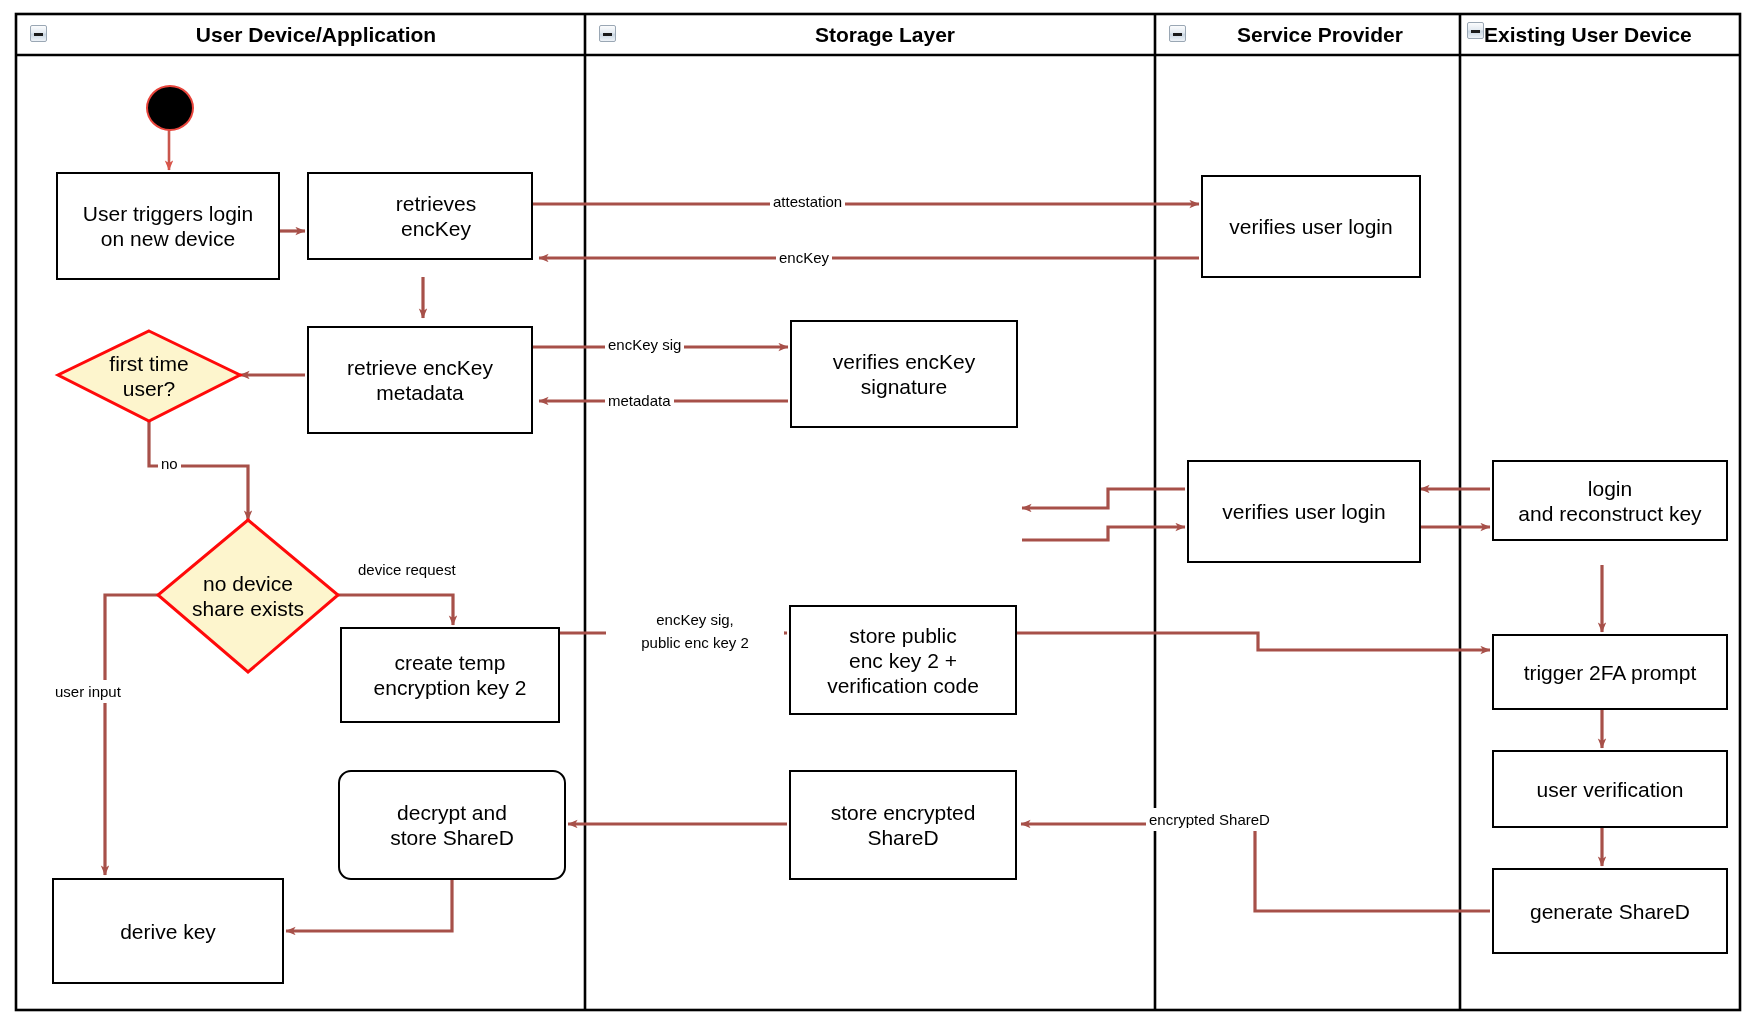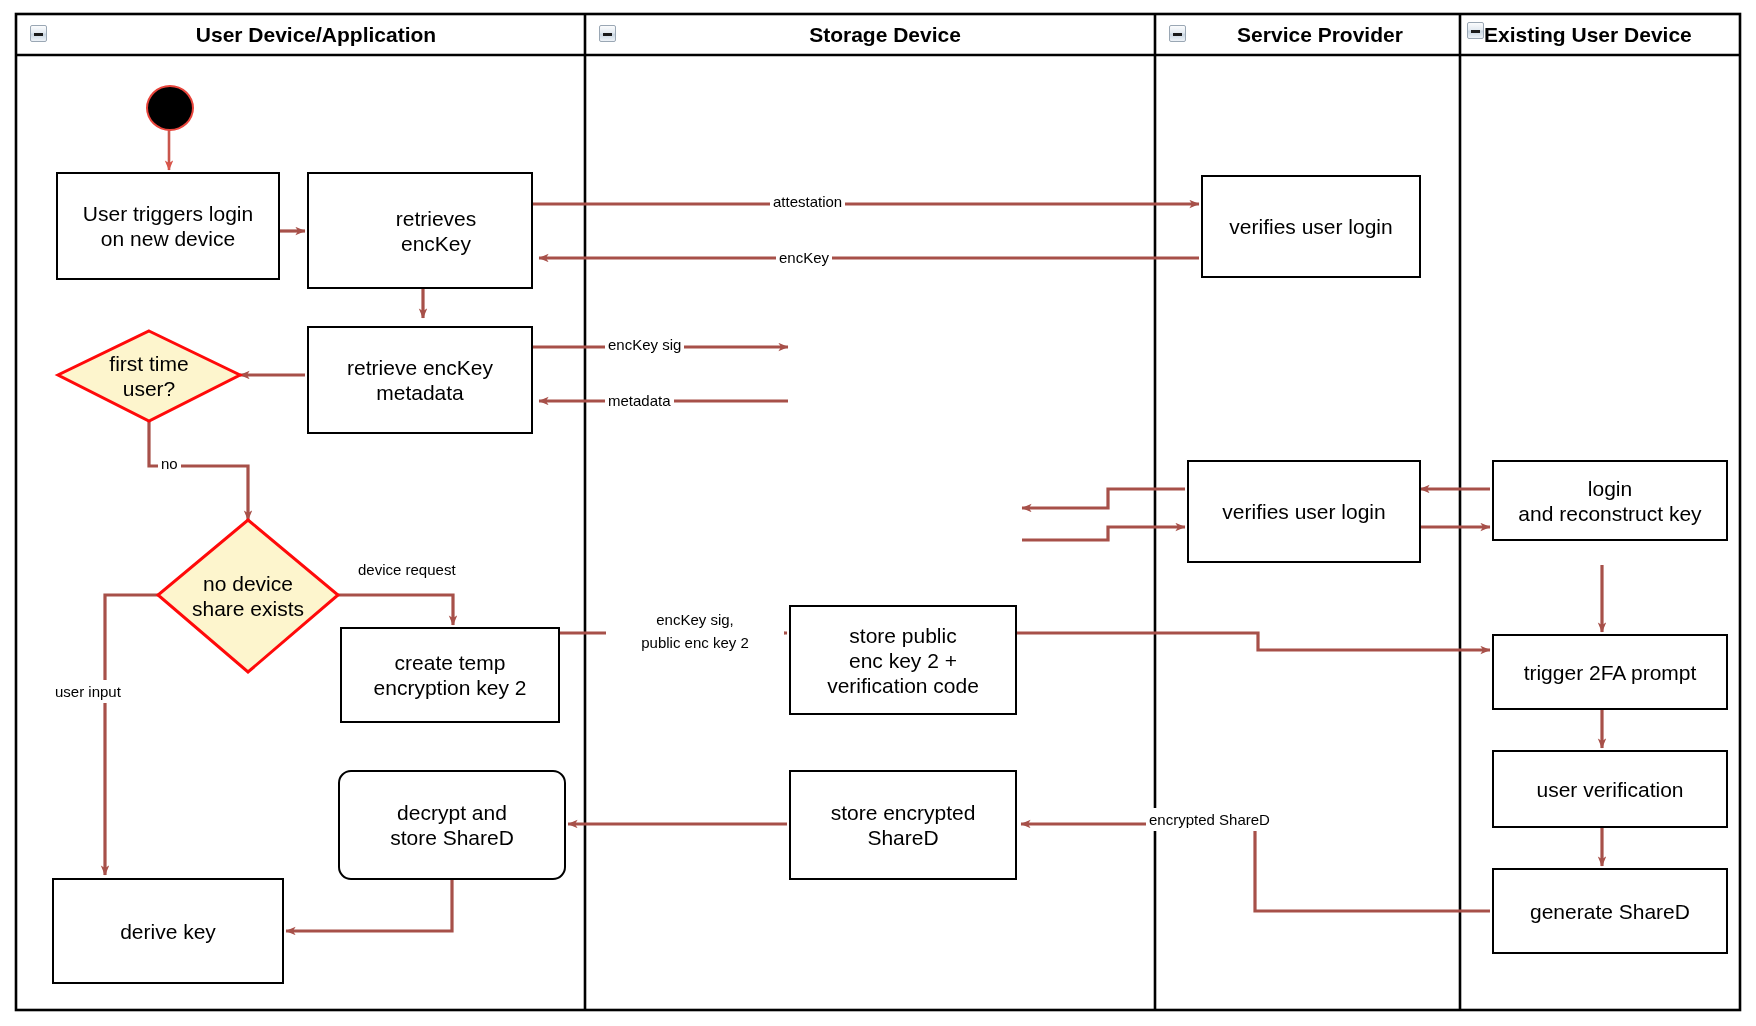--- a/index.html
+++ b/index.html
@@ -183,36 +183,36 @@
     <g>
       <polygon points="149,331 240,375 149,421 58,375" fill="#fdf5cd" stroke="#ff0a0a" stroke-width="3"></polygon>
       <polygon points="248,520 338,595 248,672 158,595" fill="#fdf5cd" stroke="#ff0a0a" stroke-width="3"></polygon>
     </g>
   </svg>
 
   <div class="collapse-icon" style="left:30px; top:25px;"></div>
   <div class="lane-header-text" style="left:66px; top:22px; width:500px;">User Device/Application</div>
 
   <div class="collapse-icon" style="left:599px; top:25px;"></div>
-  <div class="lane-header-text" style="left:635px; top:22px; width:500px;">Storage Device</div>
+  <div class="lane-header-text" style="left:635px; top:22px; width:500px;">Storage Layer</div>
 
   <div class="collapse-icon" style="left:1169px; top:25px;"></div>
   <div class="lane-header-text" style="left:1190px; top:22px; width:260px;">Service Provider</div>
 
   <div class="collapse-icon" style="left:1467px; top:22px;"></div>
   <div class="lane-header-text" style="left:1484px; top:22px; width:252px; text-align:left;">Existing User Device</div>
 
   <div class="start-node" style="left:146px; top:85px; width:48px; height:46px;"></div>
 
   <div class="node action" style="left:56px; top:172px; width:224px; height:108px;">
     <span class="node-label">User triggers login
 on new device</span>
   </div>
 
-  <div class="node action" style="left:307px; top:172px; width:226px; height:117px;padding-left:32px;">
+  <div class="node action" style="left:307px; top:172px; width:226px; height:88px;padding-left:32px;">
     <span class="node-label">retrieves
 encKey</span>
   </div>
 
   <div class="node action" style="left:307px; top:326px; width:226px; height:108px;">
     <span class="node-label">retrieve encKey
 metadata</span>
   </div>
 
   <div class="decision" style="left:58px; top:331px; width:182px; height:90px;">
@@ -232,20 +232,24 @@
 
   <div class="node action" style="left:338px; top:770px; width:228px; height:110px;border-radius:13px;">
     <span class="node-label">decrypt and
 store ShareD</span>
   </div>
 
   <div class="node action" style="left:52px; top:878px; width:232px; height:106px;">
     <span class="node-label">derive key</span>
   </div>
 
+  <div class="node action" style="left:790px; top:320px; width:228px; height:108px;">
+    <span class="node-label">verifies encKey
+signature</span>
+  </div>
 
 
   <div class="node action" style="left:789px; top:605px; width:228px; height:110px;">
     <span class="node-label">store public
 enc key 2 +
 verification code</span>
   </div>
 
   <div class="node action" style="left:789px; top:770px; width:228px; height:110px;">
     <span class="node-label">store encrypted

